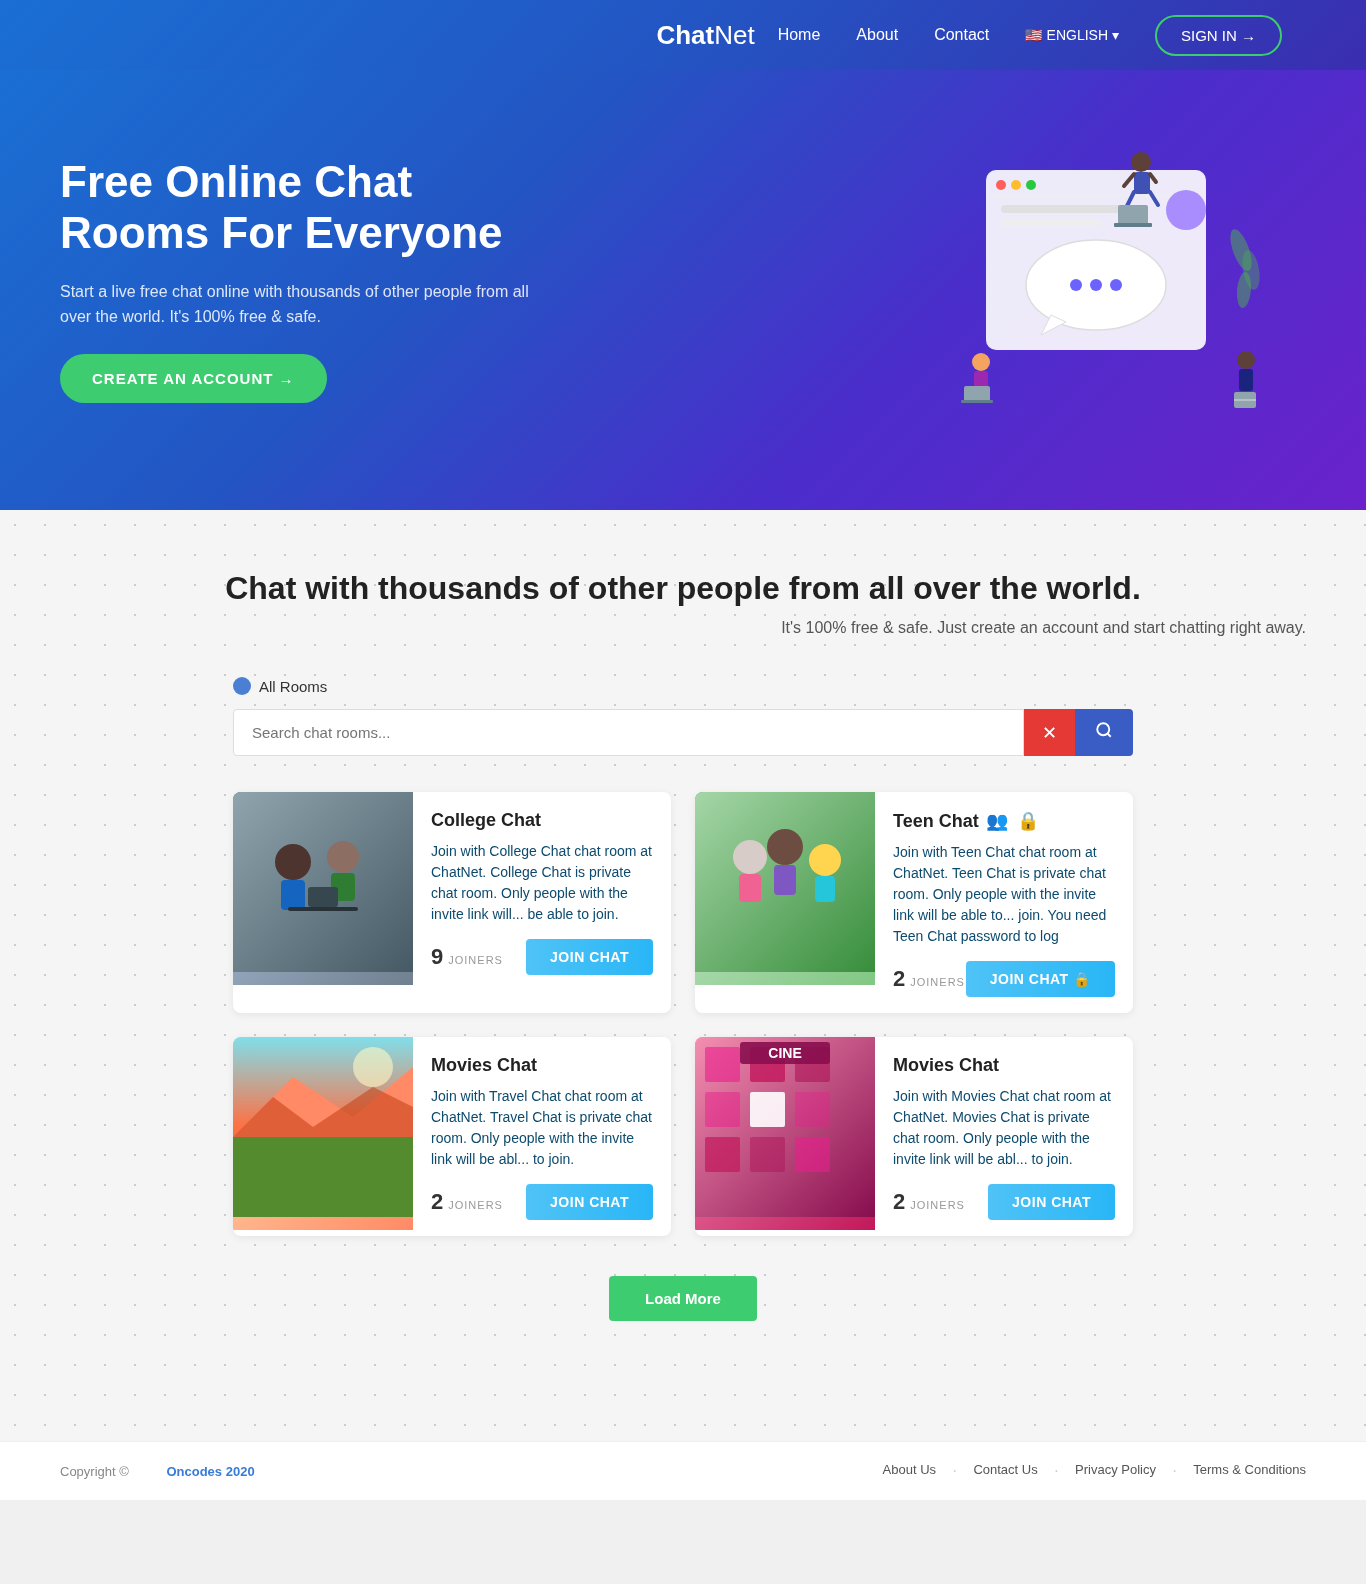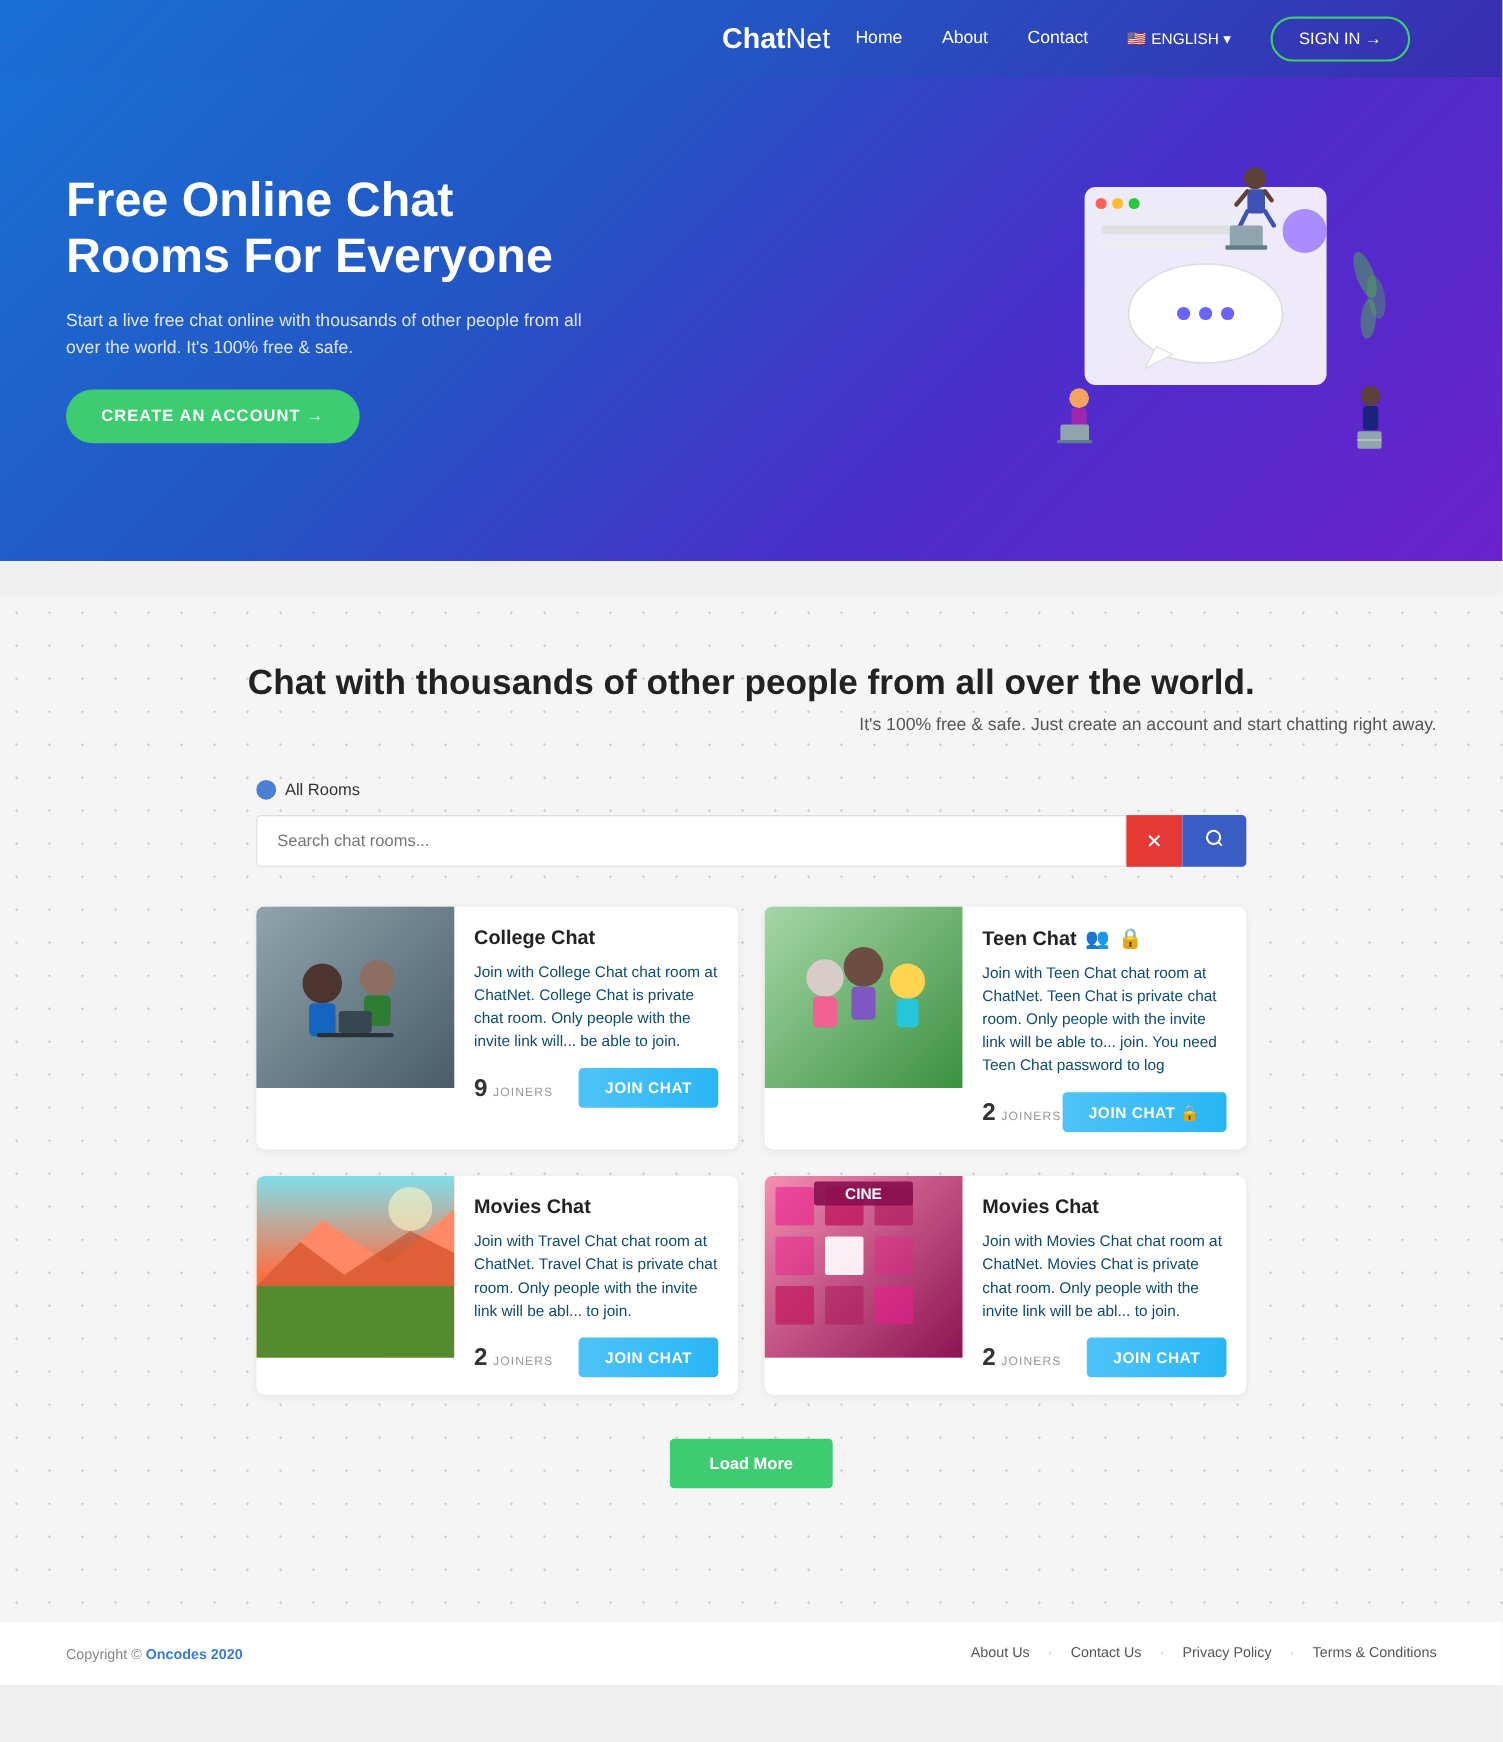--- a/index.html
+++ b/index.html
@@ -66,21 +66,20 @@
 
     
     .hero-illustration svg { width: 100%; height: 100%; }
 
     
     .main-section {
       background: #f5f5f5;
       background-image: radial-gradient(circle, #ccc 1px, transparent 1px);
       background-size: 30px 30px;
       padding: 60px 60px 80px;
-      margin-top: 32px;
     }
     .section-title {
       text-align: center;
       font-size: 32px;
       font-weight: 800;
       color: #222;
       margin-bottom: 12px;
     }
     .section-subtitle {
       text-align: right;
@@ -150,21 +149,21 @@
       border-radius: 8px;
       overflow: hidden;
       display: flex;
       flex-direction: column;
       box-shadow: 0 2px 8px rgba(0,0,0,0.07);
     }
     .card-top { display: flex; flex-direction: row; }
     .card-img {
       width: 180px;
       min-width: 180px;
-      height: 165px;
+      height: 193px;
       object-fit: cover;
       background: #ccc;
       flex-shrink: 0;
     }
     .card-body {
       padding: 18px 18px 14px;
       flex: 1;
       display: flex;
       flex-direction: column;
     }
@@ -220,21 +219,21 @@
     
     .footer {
       background: #fff;
       border-top: 1px solid #eee;
       padding: 20px 60px;
       display: flex;
       align-items: center;
       justify-content: space-between;
     }
     .footer-copy { font-size: 13px; color: #888; }
-    .footer-copy a { color: #3a7bd5; text-decoration: none; font-weight: 600; }
+    .footer-copy a { color: #3a7bd5; text-decoration: none; font-weight: 600; margin-left: 34px; }
     .footer-links { display: flex; gap: 16px; }
     .footer-link { font-size: 13px; color: #555; text-decoration: none; }
   </style>
 </head>
 <body>
 
 <nav class="navbar">
   <div class="nav-logo">
     <span>Chat</span><span style="font-weight:300;">Net</span>
   </div>

